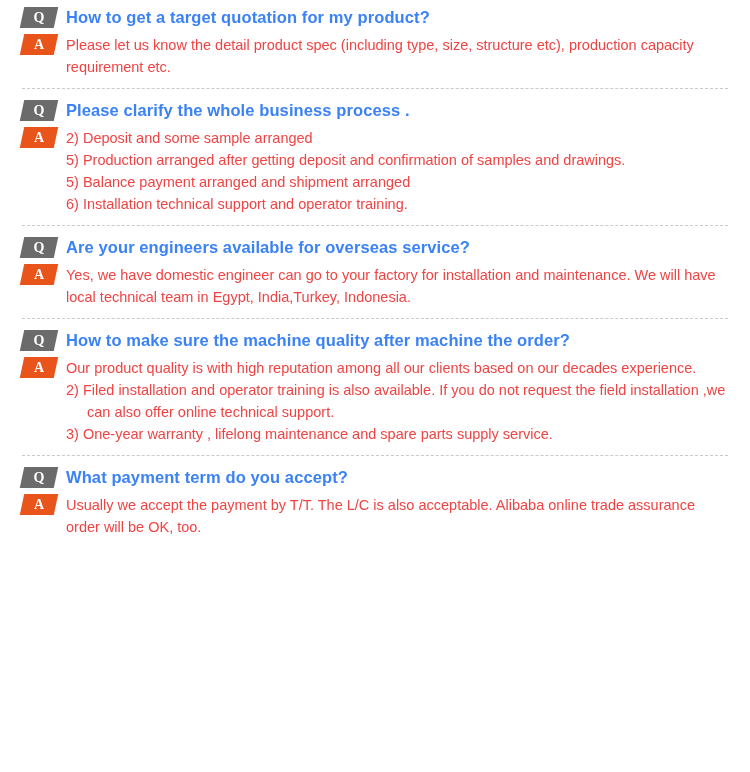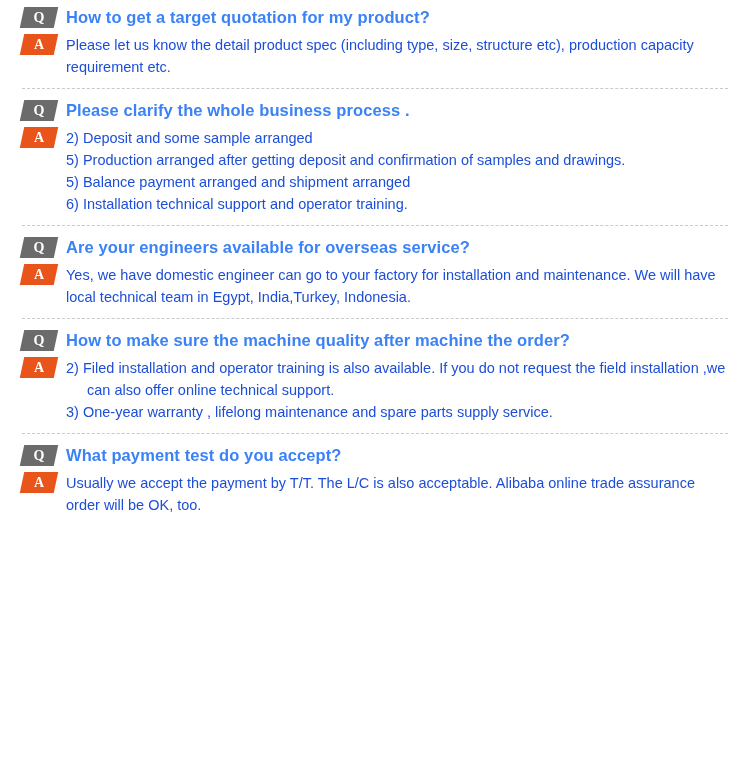--- a/index.html
+++ b/index.html
@@ -63,21 +63,21 @@
     font-size: 16.5px;
     font-weight: bold;
     color: #3b82f6;
     line-height: 21px;
     padding-top: 1px;
     letter-spacing: 0.1px;
   }
   .a-body {
     font-size: 14.5px;
     line-height: 22px;
-    color: #1d4ed8;
+    color: #ef4444;
     flex: 1 1 auto;
     padding-top: 1px;
   }
   .a-para {
     margin: 0;
   }
   .a-list {
     list-style: none;
     margin: 0;
     padding: 0;
@@ -154,34 +154,35 @@
       <div class="badge badge-q">
           <span>Q</span>
         </div>
       <div class="q-text">How to make sure the machine quality after machine the order?</div>
     </div>
     <div class="row answer">
       <div class="badge badge-a">
           <span>A</span>
         </div>
       <div class="a-body">
+        <p class="a-para">Our product quality is with high reputation among all our clients based on our decades experience.</p>
         <ul class="a-list">
           <li>2) Filed installation and operator training is also available. If you do not request the field installation ,we can also offer online technical support.</li>
           <li>3) One-year warranty , lifelong maintenance and spare parts supply service.</li>
         </ul>
       </div>
     </div>
   </div>
 
   <div class="faq-block">
     <div class="row question">
       <div class="badge badge-q">
           <span>Q</span>
         </div>
-      <div class="q-text">What payment test do you accept?</div>
+      <div class="q-text">What payment term do you accept?</div>
     </div>
     <div class="row answer">
       <div class="badge badge-a">
           <span>A</span>
         </div>
       <div class="a-body">
         <p class="a-para">Usually we accept the payment by T/T. The L/C is also acceptable. Alibaba online trade assurance order will be OK, too.</p>
       </div>
     </div>
   </div>

